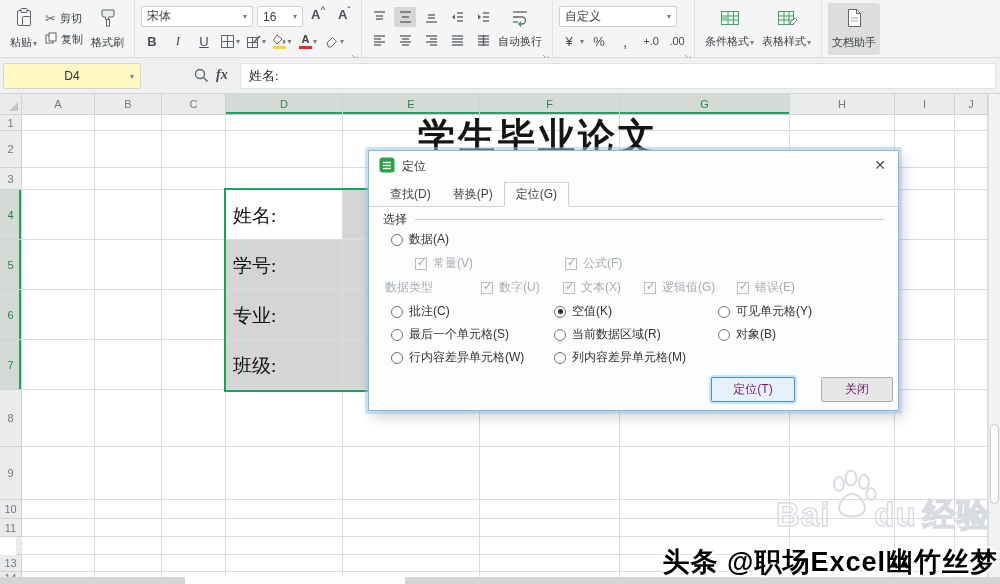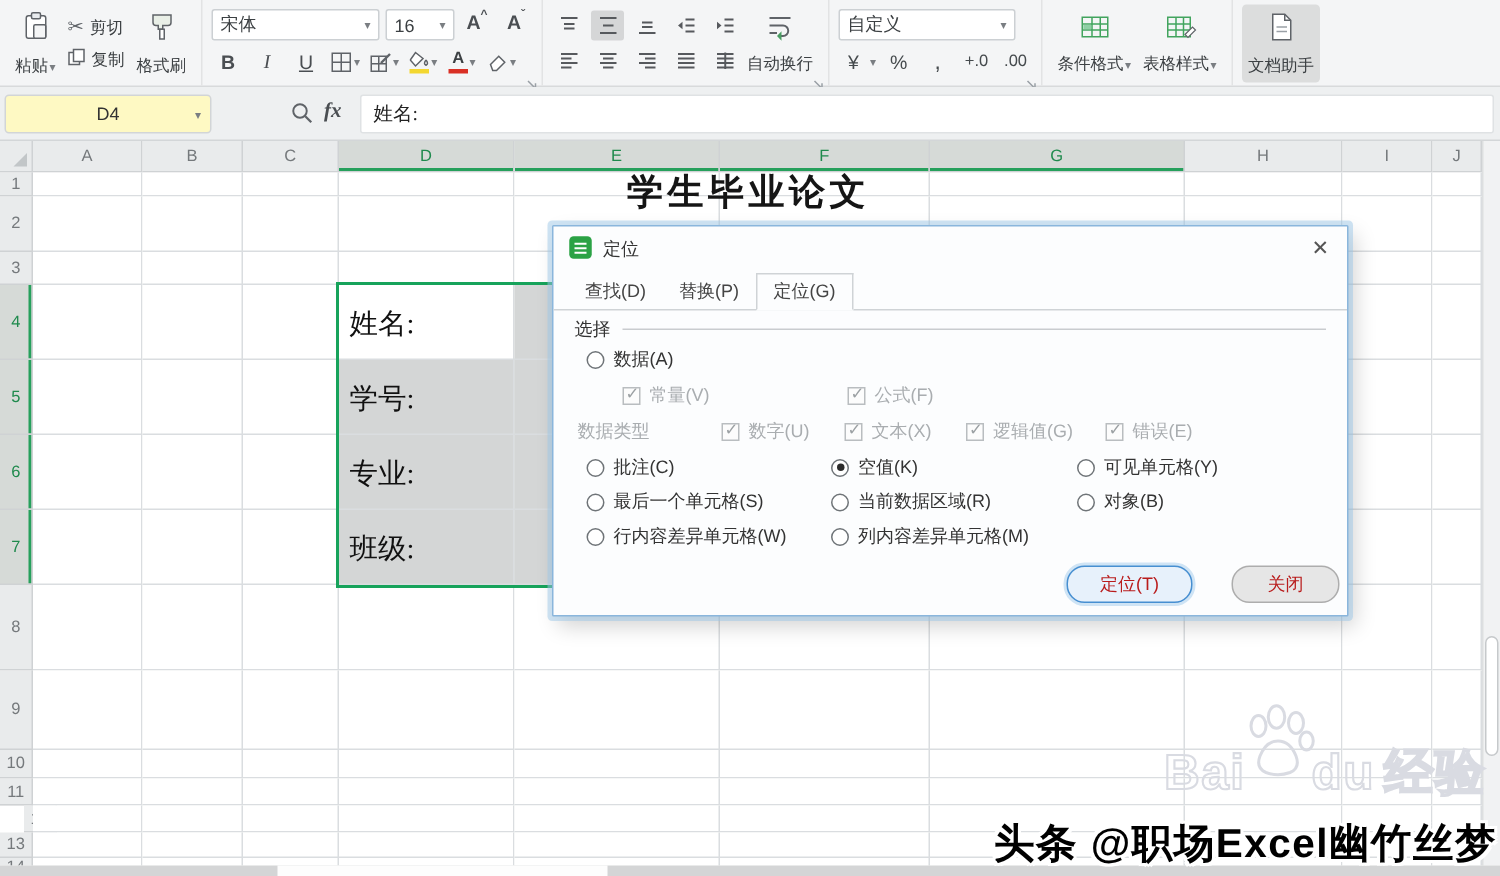--- a/index.html
+++ b/index.html
@@ -62,21 +62,21 @@
   .corner { position:absolute; left:0; top:0; width:22px; height:21px; background:#e9ebec;
             border-right:1px solid #cfd2d4; border-bottom:1px solid #cfd2d4; }
   .corner:after { content:""; position:absolute; right:3px; bottom:3px; border-style:solid;
                   border-width:0 0 9px 9px; border-color:transparent transparent #c2c6c8 transparent; }
   .cell { position:absolute; border-right:1px solid #dadde0; border-bottom:1px solid #dadde0; background:#fff; }
   .cell.selcell { background:#d4d6d6; }
   .cell.activecell { background:#fff; }
   .sel-border { position:absolute; border:2px solid #17a35b; pointer-events:none; z-index:3; }
   .cell-label { position:absolute; font-family:"Liberation Serif","DejaVu Serif",serif;
                 font-size:19px; color:#111; z-index:2; white-space:nowrap; }
-  .sheet-title { position:absolute; left:418px; top:112px; z-index:2; font-size:24px; font-weight:700;
+  .sheet-title { position:absolute; left:418px; top:112px; z-index:2; font-size:37px; font-weight:700;
                  letter-spacing:3px; color:#151515; font-family:"Liberation Serif","DejaVu Serif",serif;
                  white-space:nowrap; }
 
   
   .vscroll { position:absolute; right:0; top:94px; width:12px; height:483px; background:#f1f2f3;
              border-left:1px solid #dddfe0; }
   .vthumb { position:absolute; left:1px; top:330px; width:9px; height:80px; background:#fff;
             border:1px solid #c6c9cb; border-radius:5px; }
   .tabstrip-bottom { position:absolute; left:0; bottom:0; width:1000px; height:7px; background:#d4d5d6; }
   .sheet-tab { position:absolute; left:185px; top:0; width:220px; height:7px; background:#fdfdfd; }
@@ -97,21 +97,21 @@
   .dlg-section-label { position:absolute; left:14px; top:60px; color:#333; }
   .dlg-section-line { position:absolute; left:46px; right:14px; top:68px; border-top:1px solid #c9cccf; }
   .opt { position:absolute; display:flex; align-items:center; gap:6px; white-space:nowrap; }
   .opt.dis { color:#a9adb0; }
   .ri { width:12px; height:12px; border:1px solid #6f7478; border-radius:50%; position:relative; background:#fff; flex:none; }
   .opt.checked .ri:after { content:""; position:absolute; left:2.5px; top:2.5px; width:5px; height:5px;
                            border-radius:50%; background:#2b2b2b; }
   .ci { width:12px; height:12px; border:1px solid #b9bdc0; position:relative; background:#fcfcfc; flex:none; }
   .opt.checked .ci:after { content:"✓"; position:absolute; left:1px; top:-3px; font-size:11px; color:#9ba0a3; }
   .btn { position:absolute; height:25px; display:flex; align-items:center; justify-content:center;
-         font-size:12px; color:#b91c1c; border-radius:12px; }
+         font-size:12px; color:#701a75; border-radius:2px; }
   .btn-goto { left:342px; top:226px; width:84px; background:#e7f1fb; border:1px solid #478fd1;
               box-shadow:0 0 0 2px #cfe4f5; }
   .btn-close { left:452px; top:226px; width:72px; background:#e6e6e6; border:1px solid #adadad; }
 
   
   .baidu-wm { position:absolute; left:776px; top:484px; z-index:4; display:flex; align-items:center;
               font-weight:700; font-size:33px; color:#e4e6ec; letter-spacing:1px; }
   @supports (-webkit-text-stroke: 1px #000) {
     .baidu-wm { -webkit-text-stroke:1.4px #d9dbe2; -webkit-text-fill-color:transparent; }
   }

